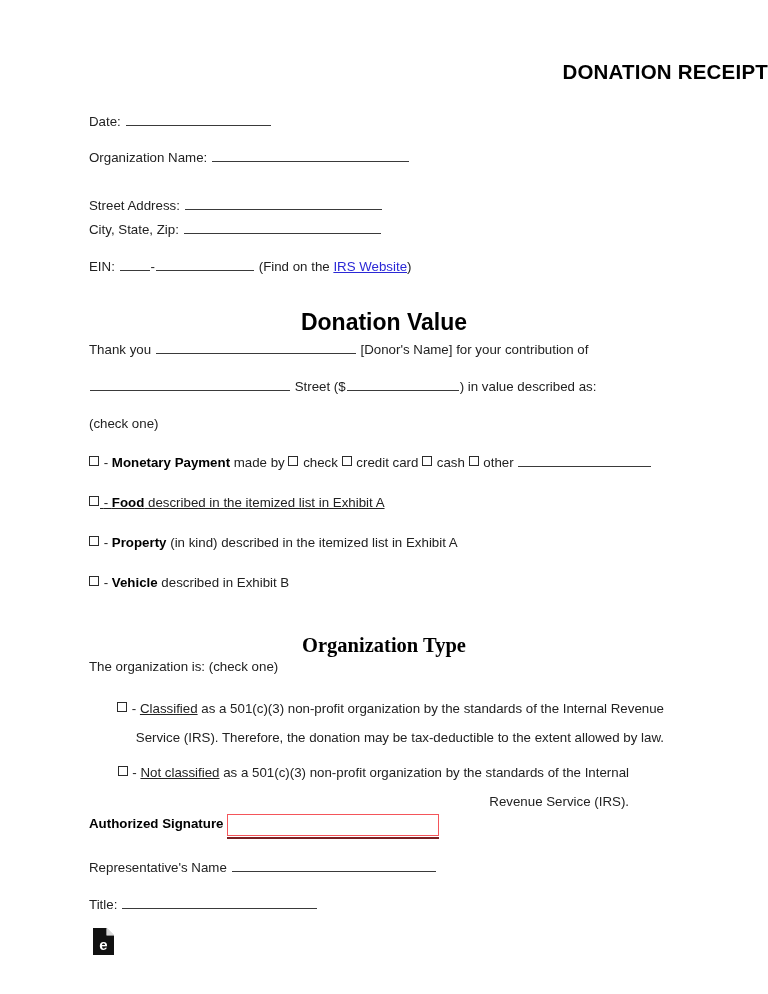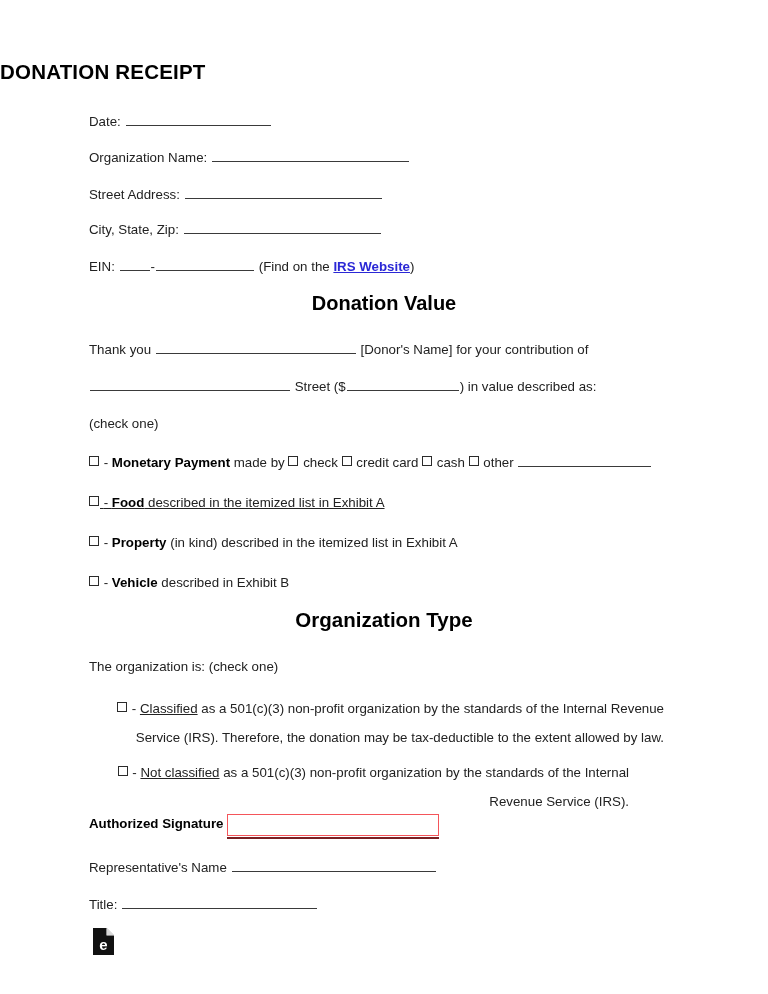--- a/index.html
+++ b/index.html
@@ -20,39 +20,40 @@
     position: absolute;
     left: 0; top: 0;
     width: 768px;
     height: 994px;
     background: #ffffff;
   }
   .doc-title {
     position: absolute;
     left: 0; top: 60px;
     width: 768px;
-    text-align: left;
+    text-align: right;
     font-size: 20.5px;
     font-weight: bold;
     letter-spacing: 0.2px;
   }
   .section-heading {
     position: absolute;
     left: 0;
     width: 768px;
     text-align: center;
     font-weight: bold;
   }
   .heading-donation {
-    top: 292px;
-    font-size: 20px;
+    top: 309px;
+    font-size: 23px;
   }
   .heading-orgtype {
-    top: 608px;
+    top: 634px;
     font-size: 20.5px;
+    font-family: Liberation Serif, serif;
   }
   .line {
     position: absolute;
     left: 89px;
     font-size: 13.3px;
     line-height: 17px;
     color: #222222;
     white-space: nowrap;
   }
   .para {
@@ -78,21 +79,20 @@
     height: 8px;
     border: 1.2px solid #2b2b2b;
     background: #fff;
     vertical-align: 1px;
     margin-right: 1px;
     box-sizing: content-box;
   }
   a.irs-link {
     color: #2b28d6;
     text-decoration: underline;
-    font-weight: bold;
   }
   
   .sig-row {
     position: absolute;
     left: 89px;
     top: 814px;
     display: flex;
     align-items: center;
     font-size: 13.3px;
   }
@@ -139,21 +139,21 @@
   <div class="line" style="top:113px;">
     <span>Date:</span>
     <span class="blank" style="width:145px;"></span>
   </div>
 
   <div class="line" style="top:149px;">
     <span>Organization Name:</span>
     <span class="blank" style="width:197px;"></span>
   </div>
 
-  <div class="line" style="top:186px;">
+  <div class="line" style="top:197px;">
     <span>Street Address:</span>
     <span class="blank" style="width:197px;"></span>
   </div>
 
   <div class="line" style="top:221px;">
     <span>City, State, Zip:</span>
     <span class="blank" style="width:197px;"></span>
   </div>
 
   <div class="line" style="top:258px;">

